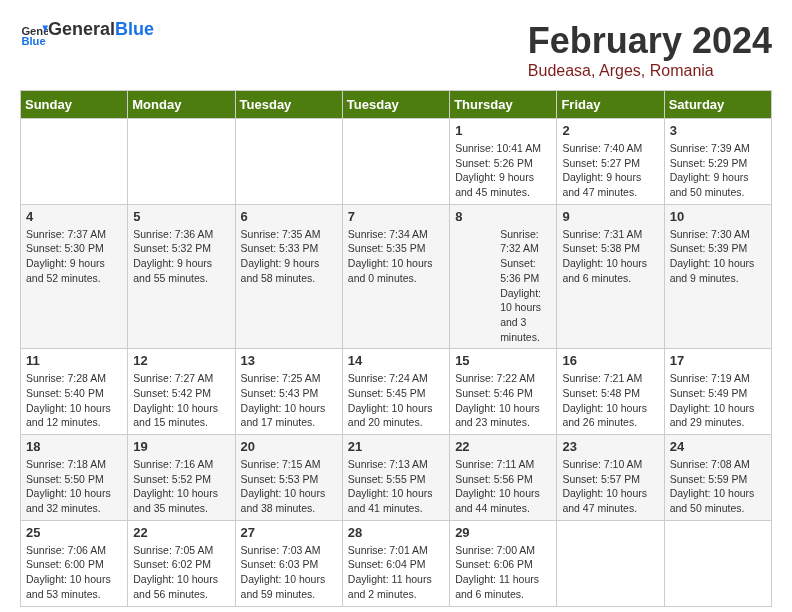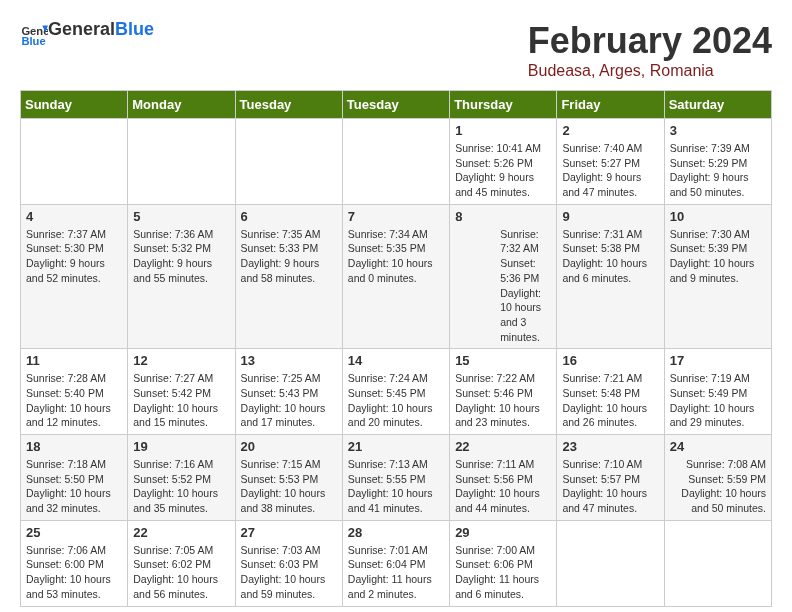--- a/index.html
+++ b/index.html
@@ -281,21 +281,21 @@
         </td>
         <td>
           <span class="day-number">23</span>
           <div class="cell-text" style="white-space: pre-line;">Sunrise: 7:10 AM
 Sunset: 5:57 PM
 Daylight: 10 hours
 and 47 minutes.</div>
         </td>
         <td>
           <span class="day-number">24</span>
-          <div class="cell-text" style="white-space: pre-line; text-align: right;">Sunrise: 7:08 AM
+          <div class="cell-text" style="white-space: pre-line;">Sunrise: 7:08 AM
 Sunset: 5:59 PM
 Daylight: 10 hours
 and 50 minutes.</div>
         </td>
       </tr>
       <tr>
         <td>
           <span class="day-number">25</span>
           <div class="cell-text" style="white-space: pre-line;">Sunrise: 7:06 AM
 Sunset: 6:00 PM

